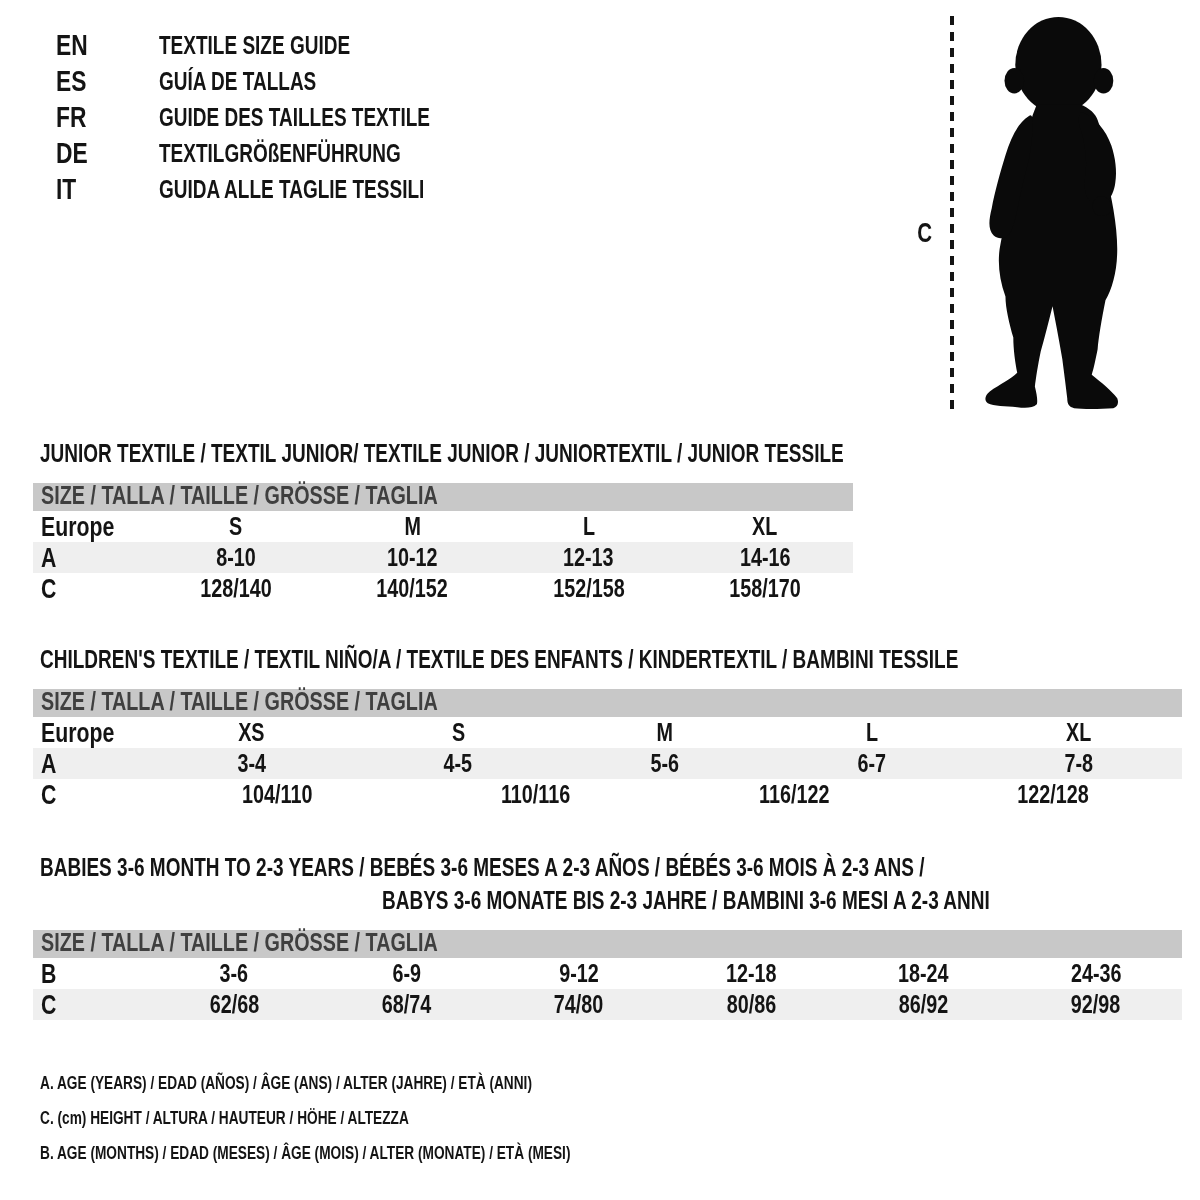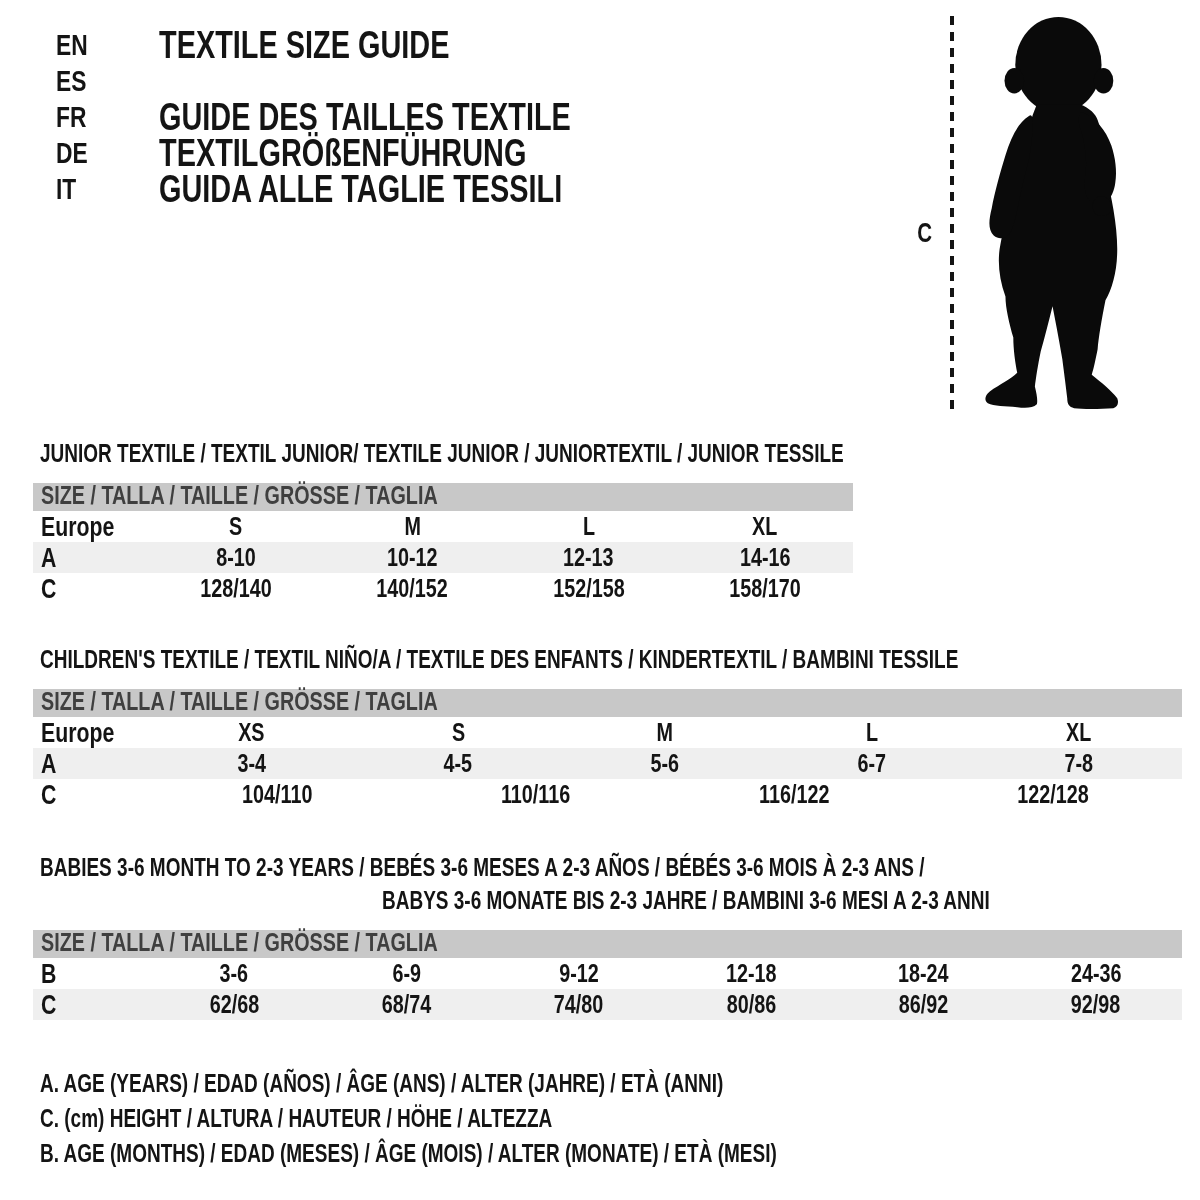--- a/index.html
+++ b/index.html
@@ -13,21 +13,21 @@
     overflow: hidden;
   }
   
   .cx  { display: inline-block; transform: scaleX(0.76); transform-origin: 0 50%; white-space: nowrap; }
   .cxm { display: inline-block; transform: scaleX(0.76); transform-origin: 50% 50%; white-space: nowrap; }
 
   
   .langs { position: absolute; left: 56px; top: 27px; }
   .lang-row { display: flex; height: 36px; align-items: center; }
   .lang-code  { width: 103px; font-size: 30px; letter-spacing: 0; }
-  .lang-title { font-size: 38px; }
+  .lang-title { font-size: 25px; }
 
   
   .figure-svg { position: absolute; left: 968px; top: 14px; width: 172px; height: 402px; }
   .dash-line {
     position: absolute; left: 950px; top: 16px; width: 4px; height: 400px;
     background: repeating-linear-gradient(to bottom, #141414 0 9px, transparent 9px 16px);
   }
   .c-label { position: absolute; left: 915px; top: 218px; font-size: 27px; }
 
   
@@ -43,33 +43,34 @@
     display: flex; align-items: flex-end; padding-left: 8px;
     font-size: 26px;
   }
   .trow { height: 31px; display: flex; align-items: center; text-decoration: underline; }
   .trow.shaded { background: #efefef; }
   .tlabel { width: 115px; padding-left: 8px; font-size: 28px; flex: none; }
   .tcell { flex: 1 1 0; text-align: center; font-size: 26px; }
 
   
   .footnotes { position: absolute; left: 40px; top: 1066px; }
-  .foot-line { line-height: 35px; font-size: 25px; text-decoration: underline; }
+  .foot-line { line-height: 35px; font-size: 18px; text-decoration: underline; }
 </style>
 </head>
 <body>
 
 <div class="langs" id="langs">
   <div class="lang-row">
     <span class="lang-code"><span class="cx">EN</span></span>
     <span class="lang-title"><span class="cx">TEXTILE SIZE GUIDE</span></span>
   </div>
 
   <div class="lang-row">
     <span class="lang-code"><span class="cx">ES</span></span>
+    <span class="lang-title"><span class="cx">GUÍA DE TALLAS</span></span>
   </div>
 
   <div class="lang-row">
     <span class="lang-code"><span class="cx">FR</span></span>
     <span class="lang-title"><span class="cx">GUIDE DES TAILLES TEXTILE</span></span>
   </div>
 
   <div class="lang-row">
     <span class="lang-code"><span class="cx">DE</span></span>
     <span class="lang-title"><span class="cx">TEXTILGRÖßENFÜHRUNG</span></span>

